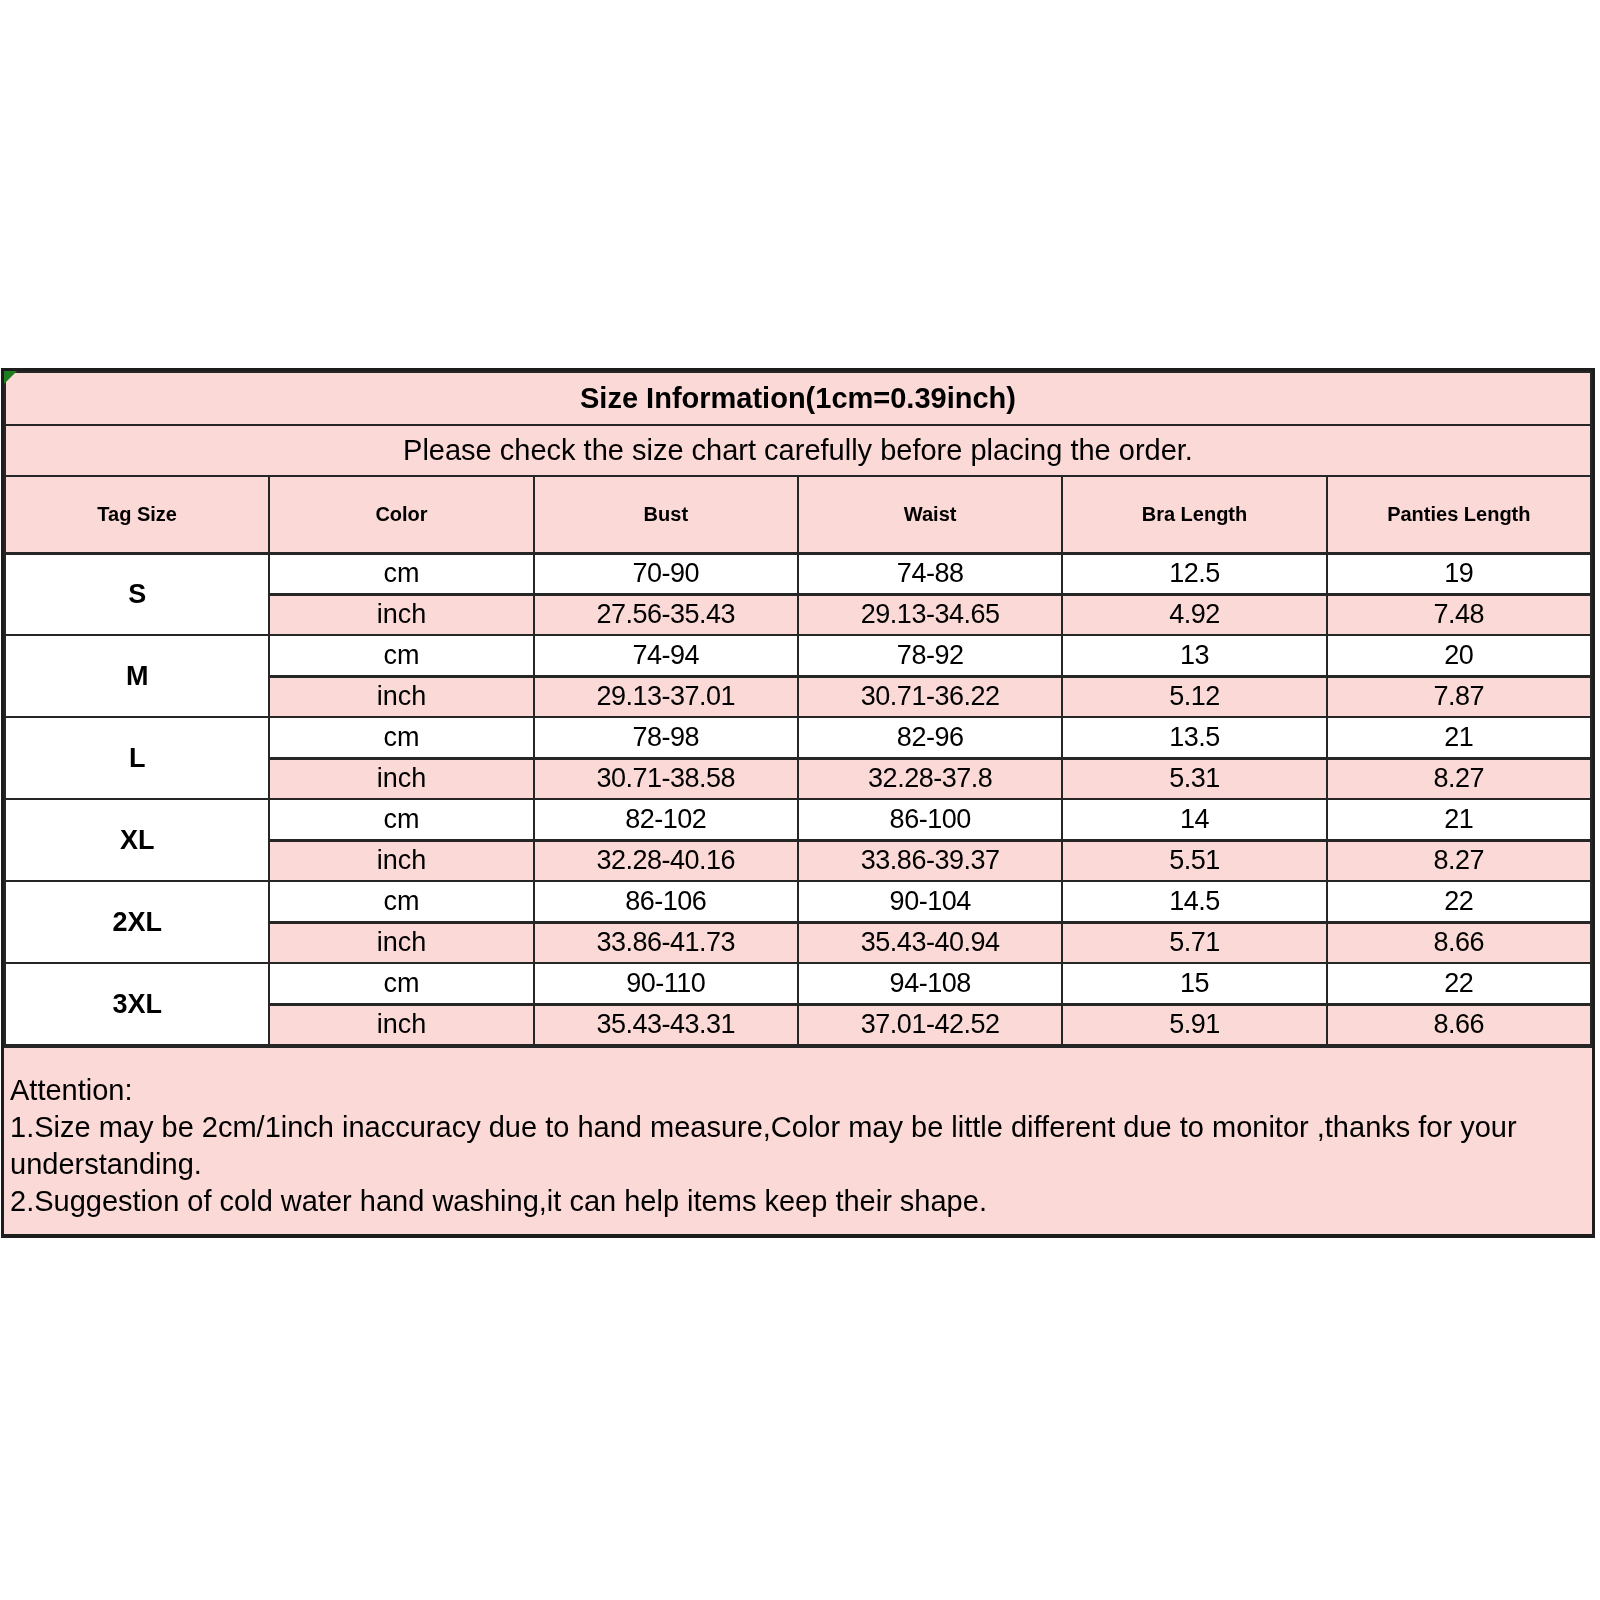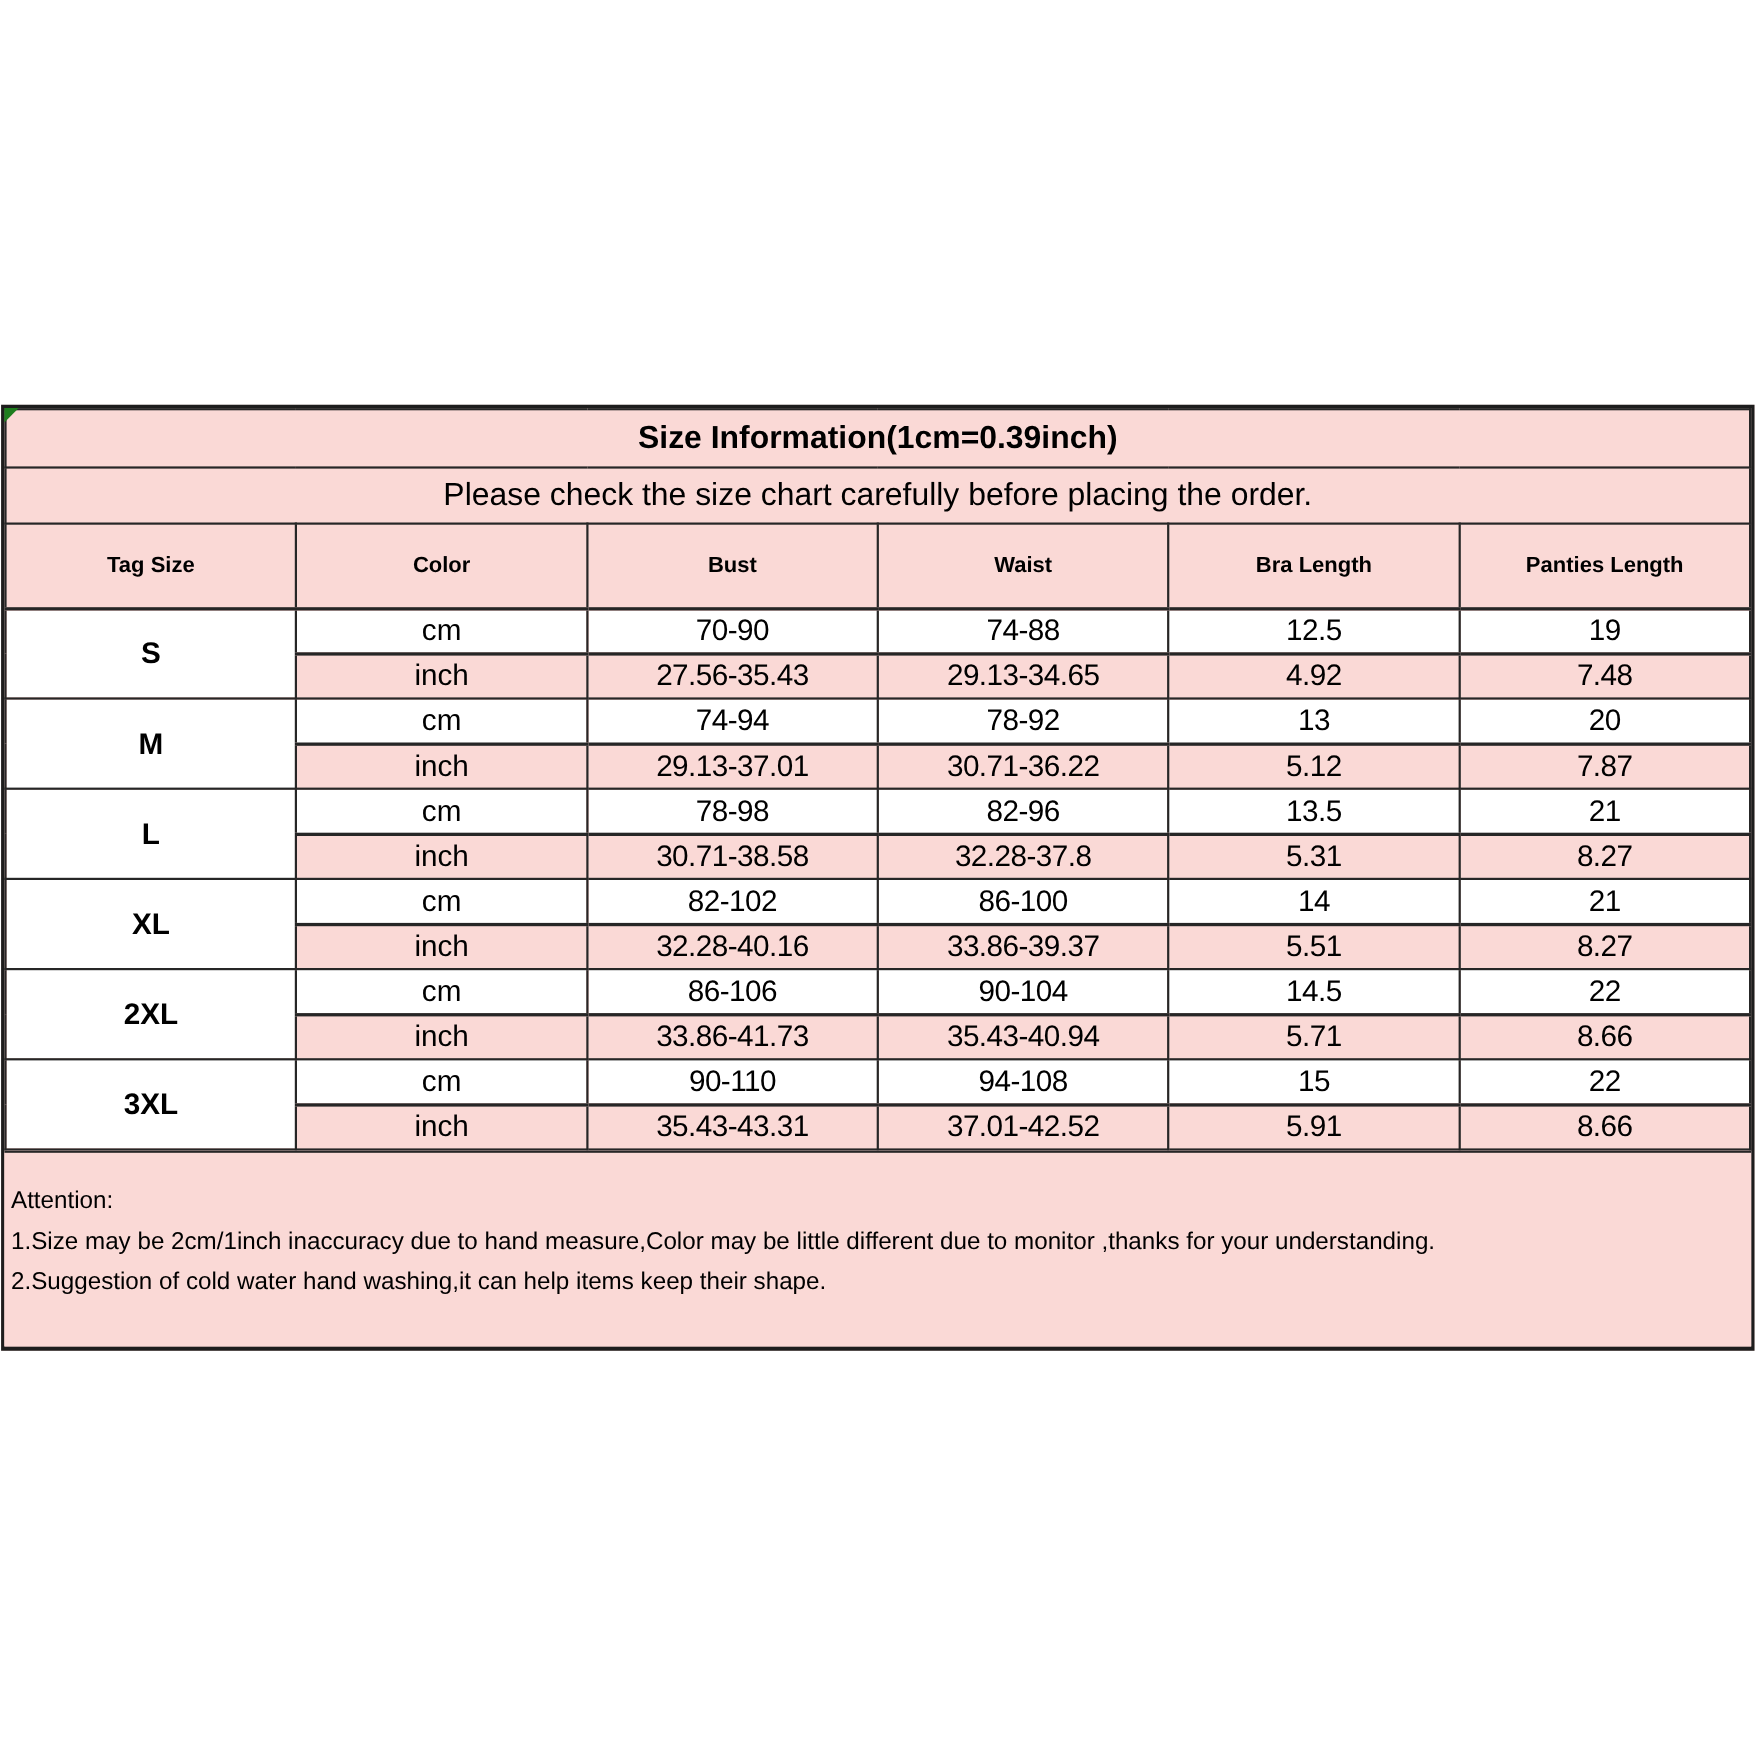--- a/index.html
+++ b/index.html
@@ -67,21 +67,21 @@
     font-size: 31px;
     border-bottom-width: 2px !important;
   }
   td.unit-cell { font-size: 30px; margin-top: 12px; }
   td.val-cell { letter-spacing: -0.5px; }
   .attention {
     background: #fad9d6;
     border-top: 2px solid #262626;
     min-height: 178px;
     padding: 24px 10px 14px 6px;
-    font-size: 22px;
+    font-size: 29px;
     line-height: 37px;
     text-align: left;
   }
 </style>
 </head>
 <body>
 
 <div class="sheet">
   <div class="corner-marker"></div>
 

